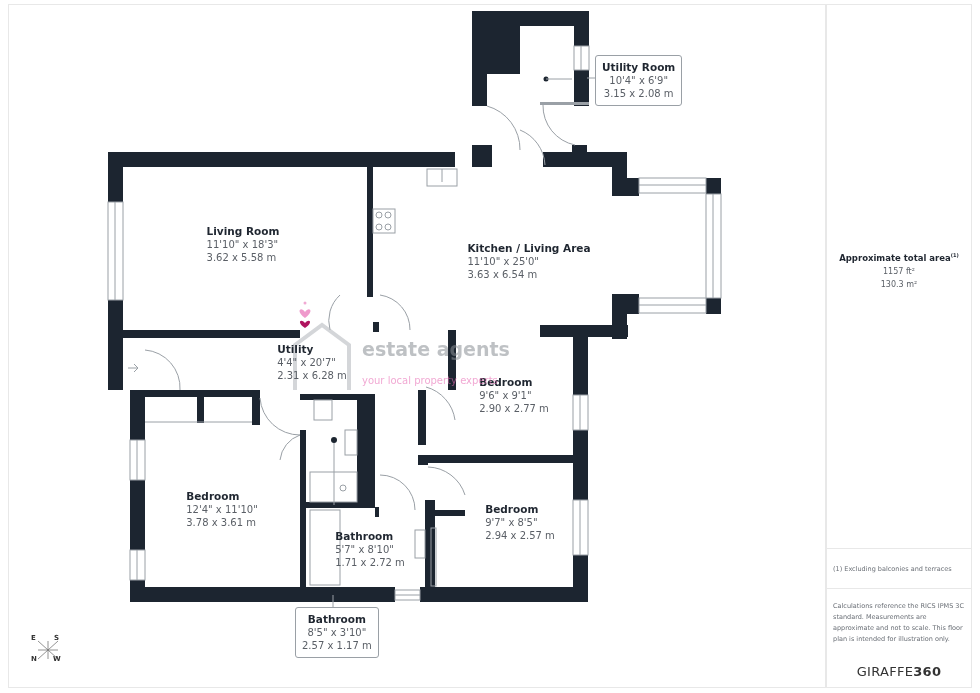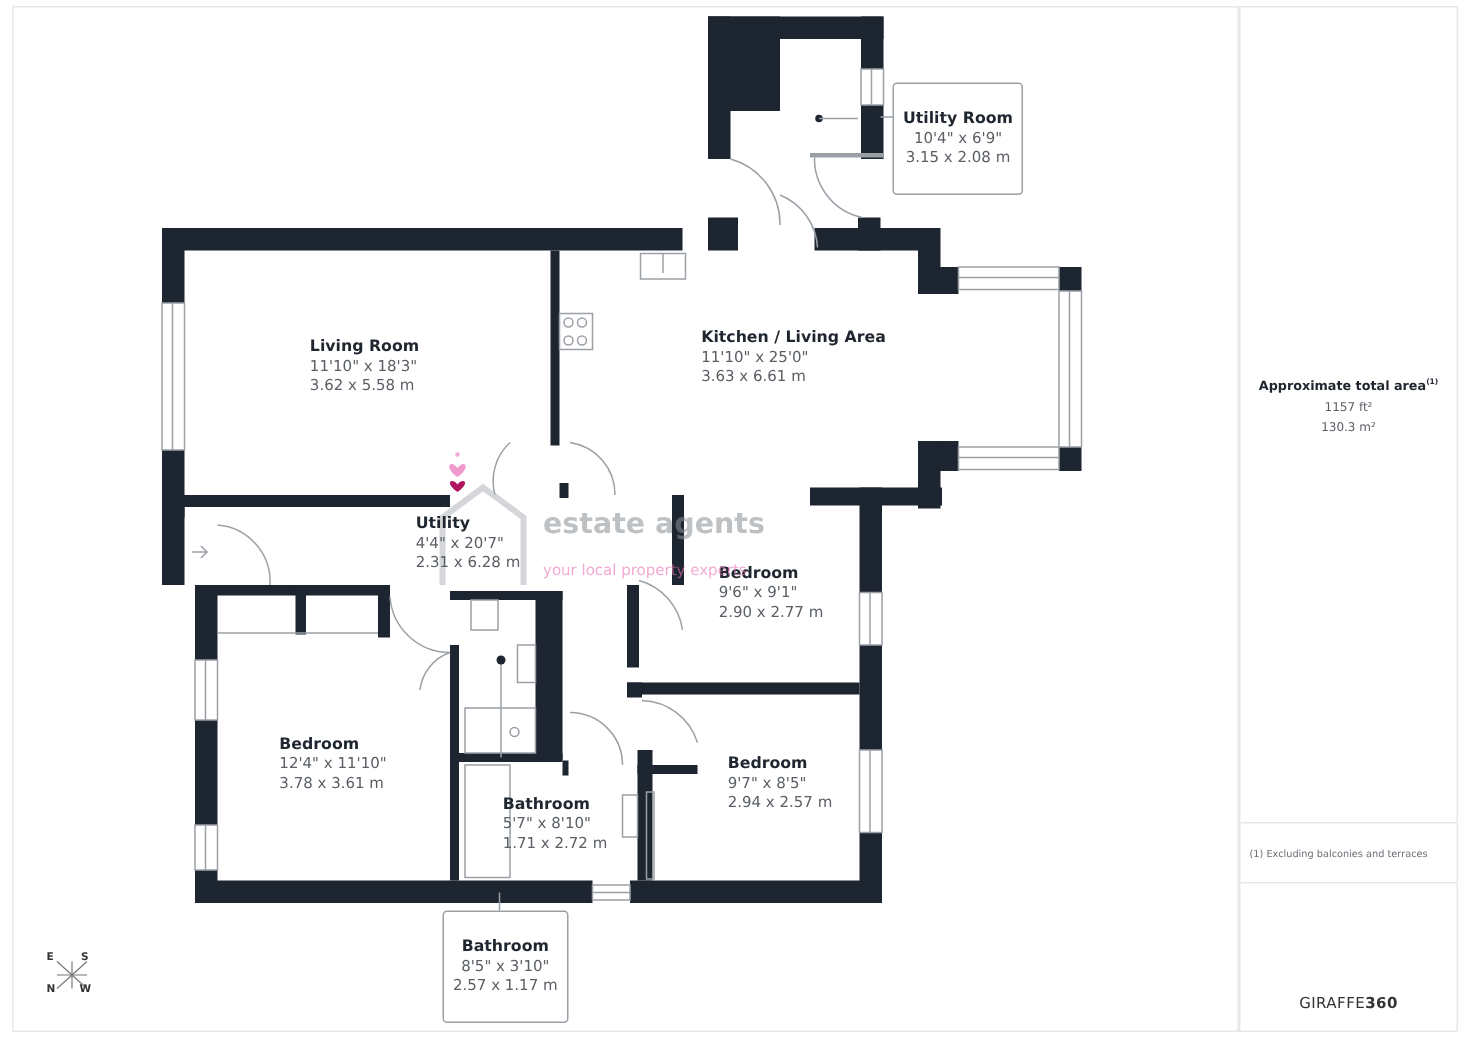--- a/index.html
+++ b/index.html
@@ -3,26 +3,26 @@
 <meta charset="utf-8">
 <style>
   html, body { margin:0; padding:0; background:#ffffff; }
   body { width:980px; height:693px; position:relative; overflow:hidden; font-family:"DejaVu Sans", sans-serif; }
   .frame { position:absolute; left:8px; top:4px; width:818px; height:684px; border:1px solid #e8e8e8; box-sizing:border-box; }
   .sidebar { position:absolute; left:826px; top:4px; width:146px; height:684px; border:1px solid #e8e8e8; box-sizing:border-box; }
   .sb-divider { position:absolute; left:0; right:0; height:1px; background:#e8e8e8; }
   svg.plan { position:absolute; left:0; top:0; }
   .room-label { position:absolute; text-align:left; transform:translateX(-50%); color:#5a5f66; font-size:10px; line-height:13px; white-space:nowrap; }
   .room-label .name { color:#1f2630; font-weight:bold; font-size:10.5px; }
-  .callout { position:absolute; border:1px solid #9aa0a6; border-radius:3px; background:#fff; text-align:center; padding:17px 6px; font-size:10px; line-height:13px; color:#5a5f66; white-space:nowrap; }
+  .callout { position:absolute; border:1px solid #9aa0a6; border-radius:3px; background:#fff; text-align:center; padding:5px 6px; font-size:10px; line-height:13px; color:#5a5f66; white-space:nowrap; }
   .callout .name { color:#1f2630; font-weight:bold; font-size:10.5px; }
   .area-block { position:absolute; left:0; right:0; top:244px; text-align:center; color:#5a5f66; font-size:8px; line-height:13px; }
   .area-block .title { color:#1f2630; font-weight:bold; font-size:8.5px; }
   .note { position:absolute; left:6px; right:6px; text-align:left; color:#6a6f76; font-size:6.5px; line-height:11px; }
-  .brand { position:absolute; left:0; right:0; top:659px; text-align:center; font-size:10px; color:#333; letter-spacing:0.3px; }
+  .brand { position:absolute; left:0; right:0; top:659px; text-align:center; font-size:13px; color:#333; letter-spacing:0.3px; }
   .brand b { font-weight:bold; }
   .watermark { position:absolute; left:362px; top:340px; line-height:1; }
   .wm1 { color:#e86fb6; font-size:19px; font-weight:bold; opacity:0.85; }
   .wm2 { color:#8a8f95; font-size:19px; font-weight:bold; opacity:0.55; margin-top:0px; }
   .wm3 { color:#e86fb6; font-size:10px; opacity:0.6; margin-top:17px; }
   .compass { position:absolute; left:30px; top:633px; width:36px; height:34px; }
   .compass span { position:absolute; font-size:7px; color:#333; font-weight:bold; }
 </style>
 </head>
 <body>
@@ -172,24 +172,24 @@
   <span style="left:24px;top:1px">S</span>
   <span style="left:1px;top:22px">N</span>
   <span style="left:23px;top:22px">W</span>
 </div>
 
 <div class="room-label" style="left:243px;top:225px">
   <div class="name">Living Room</div>
   <div>11'10" x 18'3"</div>
   <div>3.62 x 5.58 m</div>
 </div>
-<div class="room-label" style="left:529px;top:219px">
+<div class="room-label" style="left:529px;top:242px">
   <div class="name">Kitchen / Living Area</div>
   <div>11'10" x 25'0"</div>
-  <div>3.63 x 6.61 m</div>
+  <div>3.63 x 6.54 m</div>
 </div>
 <div class="room-label" style="left:312px;top:343px">
   <div class="name">Utility</div>
   <div>4'4" x 20'7"</div>
   <div>2.31 x 6.28 m</div>
 </div>
 <div class="room-label" style="left:514px;top:376px">
   <div class="name">Bedroom</div>
   <div>9'6" x 9'1"</div>
   <div>2.90 x 2.77 m</div>
@@ -230,16 +230,17 @@
   <div class="area-block">
     <div class="title">
       <span>Approximate total area</span><sup style="font-size:5px">(1)</sup>
     </div>
     <div>1157 ft²</div>
     <div>130.3 m²</div>
   </div>
   <div class="sb-divider" style="top:543px"></div>
   <div class="note" style="top:559px">(1) Excluding balconies and terraces</div>
   <div class="sb-divider" style="top:583px"></div>
+  <div class="note" style="top:596px">Calculations reference the RICS IPMS 3C standard. Measurements are approximate and not to scale. This floor plan is intended for illustration only.</div>
   <div class="brand">
     <span>GIRAFFE</span><b>360</b>
   </div>
 </div>
 
 </body></html>

